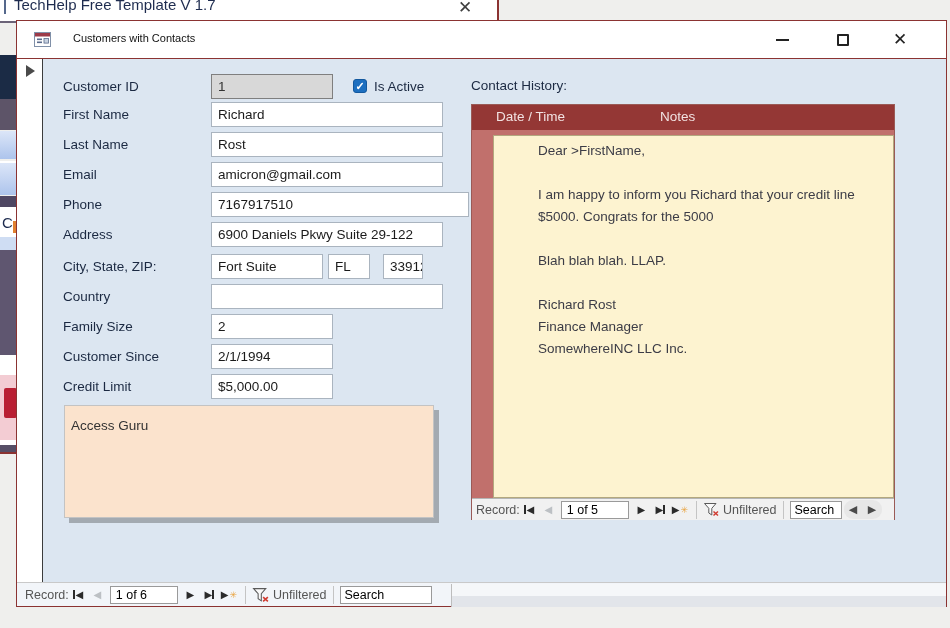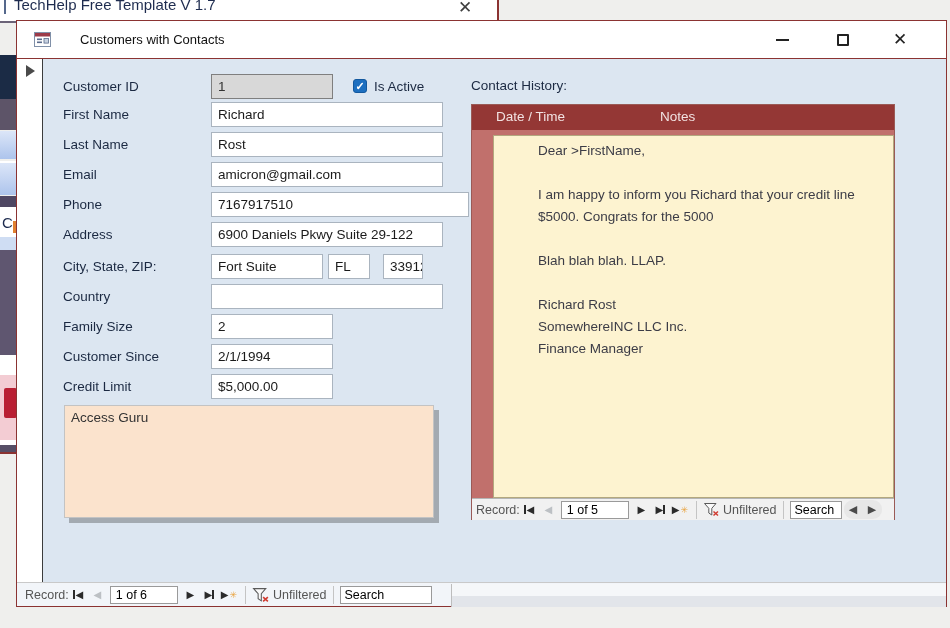--- a/index.html
+++ b/index.html
@@ -34,42 +34,42 @@
   .sl-redicon   { left:4px; top:388px; width:13px; height:30px; background:#b91f33; border-radius:2px; }
   .sl-white3    { top:440px; height:5px;   background:#ffffff; }
   .sl-dark2     { top:445px; height:7px;   background:#564e66; }
   .sl-redline   { top:452px; height:2px;   background:#8b3332; }
 
   
   .dialog { left:16px; top:20px; width:931px; height:587px; background:#ffffff; border:1px solid #8b3332; }
   .titlebar { left:0; top:0; width:929px; height:37px; background:#ffffff; }
   .titlebar-sep { left:0; top:37px; width:929px; height:1px; background:#8b3332; }
   .form-icon { left:17px; top:11px; }
-  .dlg-title { left:63px; top:11px; font-size:13px; color:#111; }
+  .dlg-title { left:56px; top:11px; font-size:11px; color:#111; }
   .winbtn { top:5px; width:42px; height:27px; display:flex; align-items:center; justify-content:center; }
   .btn-min  { left:744px; } .btn-max { left:805px; } .btn-close { left:862px; }
   .glyph-min { width:13px; height:2px; background:#222; }
   .glyph-max { width:12px; height:12px; border:2px solid #222; border-radius:1px; }
   .glyph-close { font-size:17px; color:#222; line-height:1; }
 
   
   .form-area { left:0; top:38px; width:929px; height:523px; background:#dce6f1; }
   .selector-strip { left:0; top:0; width:26px; height:523px; background:#ffffff; border-right:1px solid #3c3c3c; }
   .sel-arrow { left:9px; top:6px; width:0; height:0; border-left:9px solid #4a4a4a; border-top:6px solid transparent; border-bottom:6px solid transparent; }
 
   .lbl { font-size:13.5px; color:#1b2942; white-space:nowrap; }
   .fld { height:25px; background:#ffffff; border:1px solid #aab4bf; font-size:13.5px; color:#1a1a1a;
          padding:4px 0 0 6px; white-space:nowrap; overflow:hidden; }
   .fld-disabled { background:#d8d8d8; border:1px solid #7f7f7f; color:#333; }
 
   .chk { left:336px; top:20px; width:14px; height:14px; background:#1d6fc0; border:1px solid #13589e; border-radius:3px;
          color:#fff; font-size:11px; line-height:13px; text-align:center; font-weight:bold; }
 
   .notes-box { left:47px; top:346px; width:370px; height:113px; background:#fbe3cd; border:1px solid #c3c3c3;
-               box-shadow:5px 5px 0 #a3aab1; font-size:13.5px; color:#333; padding:4px 6px; }
+               box-shadow:5px 5px 0 #a3aab1; font-size:13.5px; color:#333; padding:12px 6px; }
 
   
   .ch-label { left:454px; top:19px; }
   .subform { left:454px; top:45px; width:424px; height:416px; background:#c1706c; border:1px solid #9a5a56; }
   .sub-header { left:0; top:0; width:422px; height:25px; background:#943735; color:#f2e2e2; font-size:13.5px; }
   .sub-header .col1 { position:absolute; left:24px; top:4px; }
   .sub-header .col2 { position:absolute; left:188px; top:4px; }
   .sub-rose-strip { left:0; top:25px; width:422px; height:5px; background:#c1706c; }
   .sub-body { left:0; top:30px; width:422px; height:363px; background:#c1706c; }
   .note-box { position:absolute; left:21px; top:0; width:401px; height:363px; background:#fdf3d0;
@@ -207,22 +207,22 @@
       <div class="abs sub-body">
         <div class="note-box">
           <div class="note-line">Dear &gt;FirstName,</div>
           <div class="note-line"></div>
           <div class="note-line">I am happy to inform you Richard that your credit line</div>
           <div class="note-line">$5000. Congrats for the 5000</div>
           <div class="note-line"></div>
           <div class="note-line">Blah blah blah. LLAP.</div>
           <div class="note-line"></div>
           <div class="note-line">Richard Rost</div>
+          <div class="note-line">Finance Manager</div>
           <div class="note-line">SomewhereINC LLC Inc.</div>
-          <div class="note-line">Finance Manager</div>
         </div>
       </div>
 
       <div class="abs navbar sub-nav">
         <span>Record:</span>
         <span class="nav-ic"><span class="bar"></span>◀</span>
         <span class="nav-ic disabled">◀</span>
         <span class="pos-box pos-box-sub">1 of 5</span>
         <span class="nav-ic">▶</span>
         <span class="nav-ic">▶<span class="bar"></span></span>

